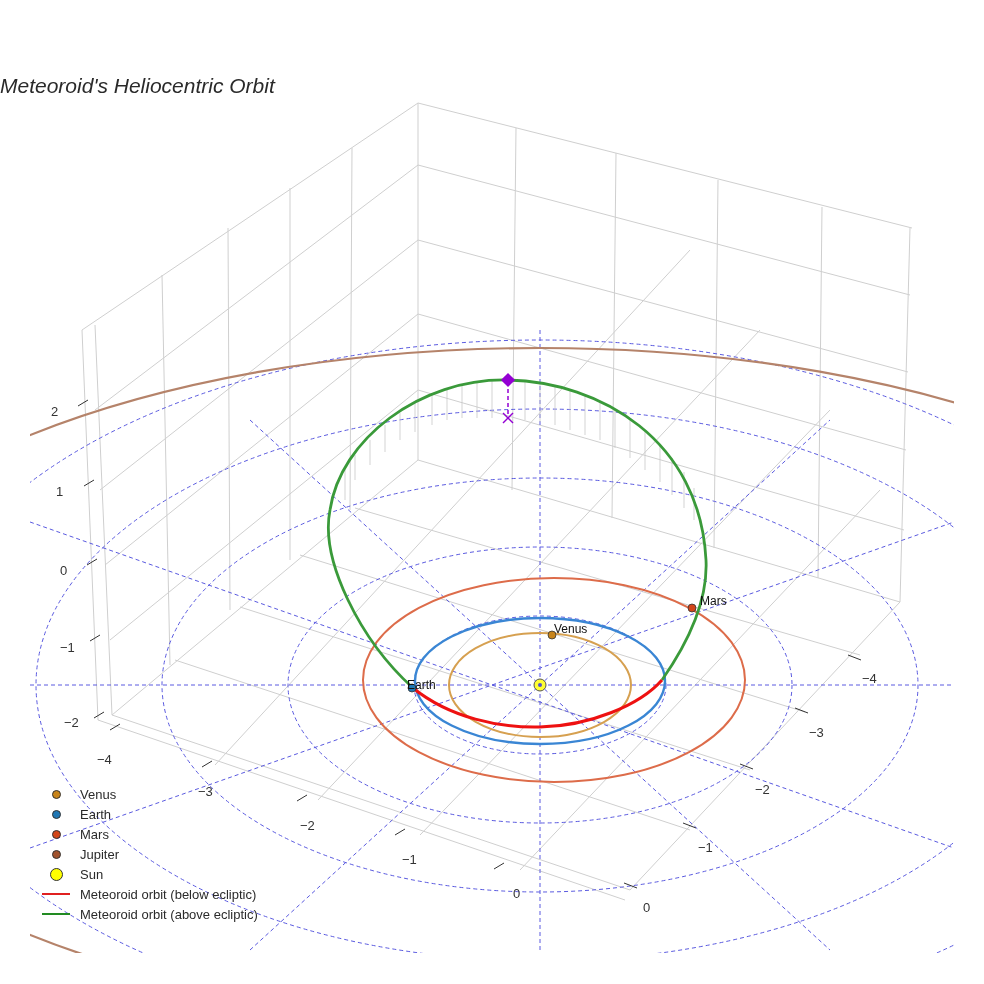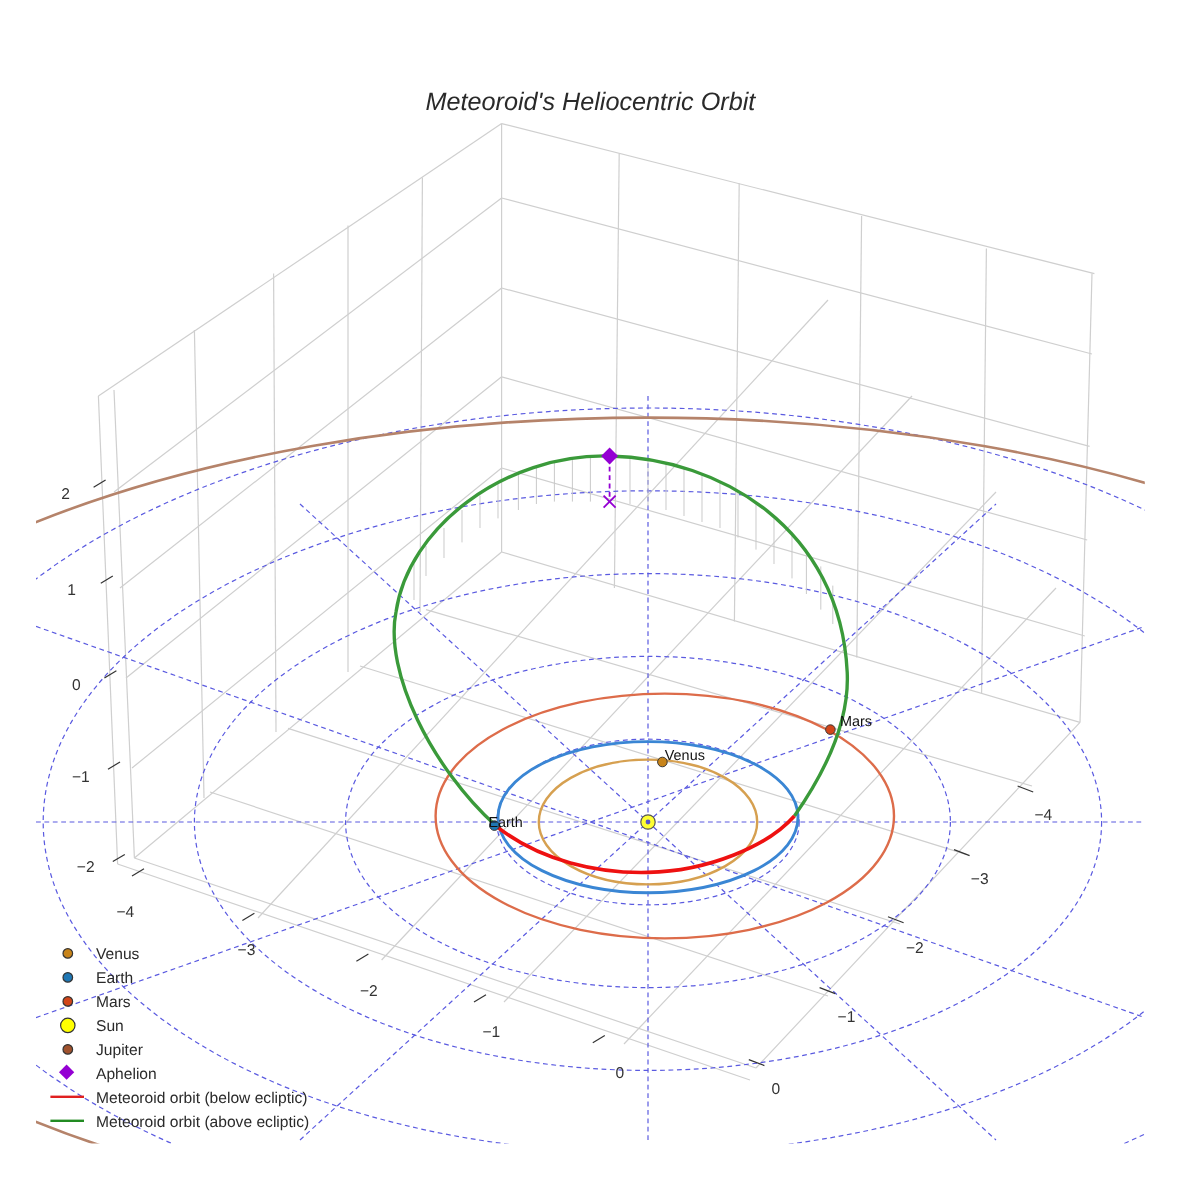--- a/index.html
+++ b/index.html
@@ -1,18 +1,18 @@
 <!DOCTYPE html>
 <html><head>
 <meta charset="utf-8">
 <style>
   html, body { margin:0; padding:0; background:#ffffff; }
   body { width:984px; height:984px; overflow:hidden; position:relative; font-family:"Liberation Sans", sans-serif; }
   #plot { position:absolute; left:0; top:0; width:984px; height:984px; }
-  .title { position:absolute; left:0; top:74px; width:984px; text-align:center; font-size:21px; font-style:italic; color:#2a2a2a; }
+  .title { position:absolute; left:0; top:74px; width:984px; text-align:left; font-size:21px; font-style:italic; color:#2a2a2a; }
   .legend { position:absolute; left:30px; top:784px; }
   .legend-item { position:relative; height:20px; display:flex; align-items:center; }
   .legend-sym { width:50px; height:20px; position:relative; }
   .legend-label { font-size:13px; color:#2a2a2a; }
   .dot { position:absolute; border-radius:50%; border:1px solid #333; }
   .diamond { position:absolute; width:9px; height:9px; transform:rotate(45deg); }
   .line { position:absolute; left:12px; top:9px; width:28px; height:2px; }
   .tick { font-size:13px; fill:#333; font-family:"Liberation Sans", sans-serif; }
   .label { font-size:12px; fill:#111; font-family:"Liberation Sans", sans-serif; }
 </style>
@@ -196,38 +196,32 @@
     <span class="legend-label">Earth</span>
   </div>
   <div class="legend-item">
     <div class="legend-sym">
         <span class="dot" style="left:22px;top:6px;width:7px;height:7px;background:#d2461a;"></span>
       </div>
     <span class="legend-label">Mars</span>
   </div>
   <div class="legend-item">
     <div class="legend-sym">
+        <span class="dot" style="left:22px;top:6px;width:7px;height:7px;background:#a0522d;"></span>
+      </div>
+    <span class="legend-label">Jupiter</span>
+  </div>
+  <div class="legend-item">
+    <div class="legend-sym">
         <span class="dot" style="left:20px;top:4px;width:11px;height:11px;background:#ffff00;"></span>
       </div>
     <span class="legend-label">Sun</span>
   </div>
   <div class="legend-item">
     <div class="legend-sym">
-        <span class="dot" style="left:22px;top:6px;width:7px;height:7px;background:#a0522d;"></span>
-      </div>
-    <span class="legend-label">Jupiter</span>
-  </div>
-  <div class="legend-item">
-    <div class="legend-sym">
-        <span class="diamond" style="left:21px;top:5px;background:#9400d3;"></span>
-      </div>
-    <span class="legend-label">Aphelion</span>
-  </div>
-  <div class="legend-item">
-    <div class="legend-sym">
         <span class="line" style="background:#e02020;"></span>
       </div>
     <span class="legend-label">Meteoroid orbit (below ecliptic)</span>
   </div>
   <div class="legend-item">
     <div class="legend-sym">
         <span class="line" style="background:#228b22;"></span>
       </div>
     <span class="legend-label">Meteoroid orbit (above ecliptic)</span>
   </div>

